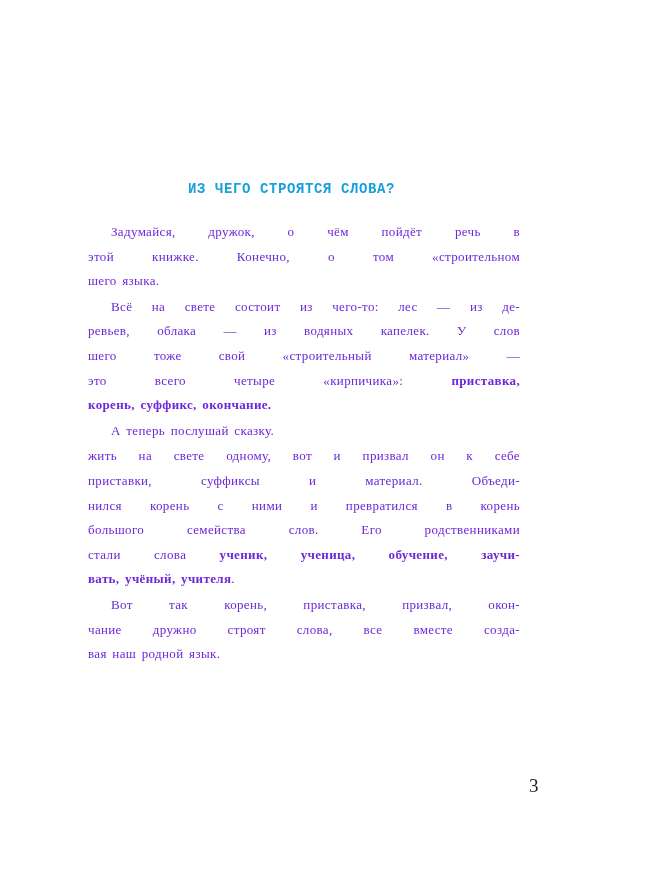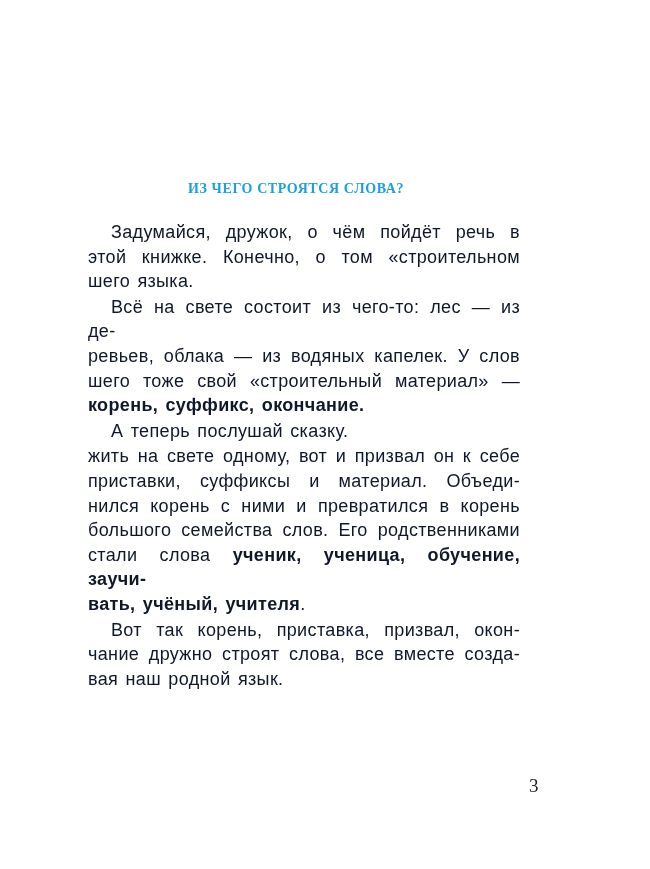--- a/index.html
+++ b/index.html
@@ -19,37 +19,37 @@
       position: absolute;
       left: 0; top: 0;
       width: 650px;
       height: 869px;
       background: #ffffff;
     }
     .heading {
       position: absolute;
       left: 188px;
       top: 180px;
-      font-family: Liberation Serif, serif;
+      font-family: Liberation Mono, monospace;
       font-weight: bold;
       font-size: 14px;
       letter-spacing: 0.6px;
       color: #1aa0dc;
       white-space: nowrap;
       line-height: 18px;
     }
     .body-text {
       position: absolute;
       left: 88px;
       top: 220px;
       width: 432px;
-      font-family: Liberation Sans, sans-serif;
-      font-size: 18px;
+      font-family: Liberation Serif, serif;
+      font-size: 13px;
       line-height: 24.6px;
-      color: #0f172a;
+      color: #6d28d9;
     }
     .para {
       margin: 0 0 1px 0;
       text-indent: 23px;
       text-align: justify;
       text-align-last: left;
       letter-spacing: 0.35px;
       word-spacing: 2px;
       hyphens: manual;
     }
@@ -88,20 +88,21 @@
   <div class="body-text" id="body-text">
       <div class="para">
         <span class="line first"><span>Задумайся, дружок, о чём пойдёт речь в</span></span>
         <span class="line"><span>этой книжке. Конечно, о том «строительном</span></span>
         <span class="line last"><span>шего языка.</span></span>
       </div>
       <div class="para">
         <span class="line first"><span>Всё на свете состоит из чего-то: лес — из де-</span></span>
         <span class="line"><span>ревьев, облака — из водяных капелек. У слов</span></span>
         <span class="line"><span>шего тоже свой «строительный материал» —</span></span>
+        <span class="line"><span>это всего четыре «кирпичика»: </span><span class="bold">приставка,</span></span>
         <span class="line last"><span class="bold">корень, суффикс, окончание.</span></span>
       </div>
       <div class="para">
         <span class="line first last"><span>А теперь послушай сказку.</span></span>
       </div>
       <div class="para">
         <span class="line"><span>жить на свете одному, вот и призвал он к себе</span></span>
         <span class="line"><span>приставки, суффиксы и материал. Объеди-</span></span>
         <span class="line"><span>нился корень с ними и превратился в корень</span></span>
         <span class="line"><span>большого семейства слов. Его родственниками</span></span>

